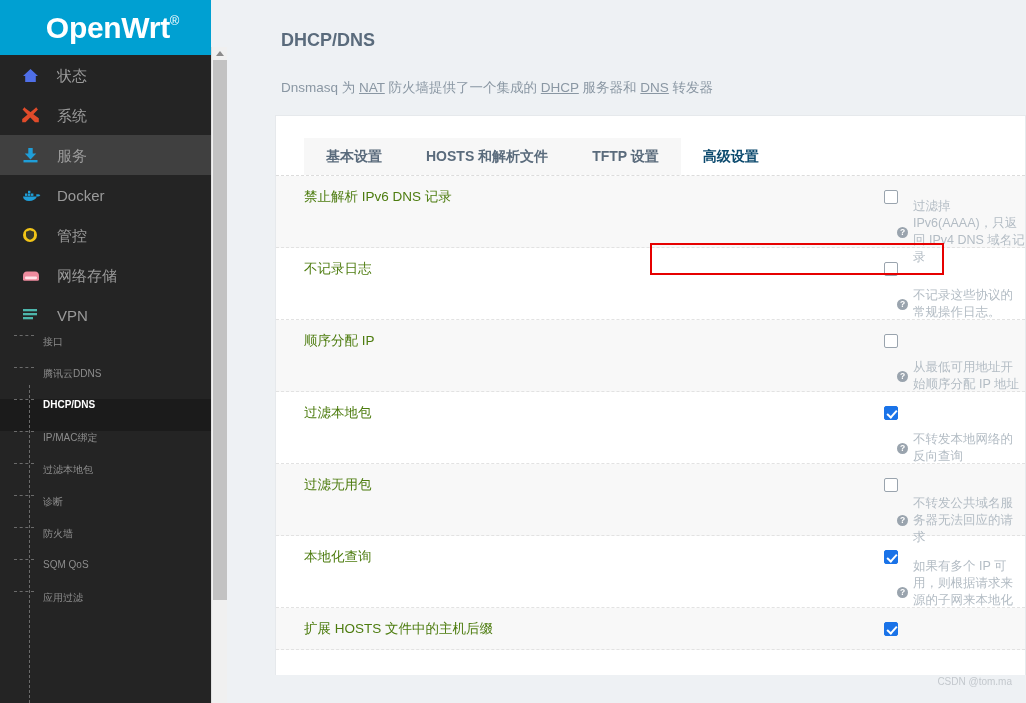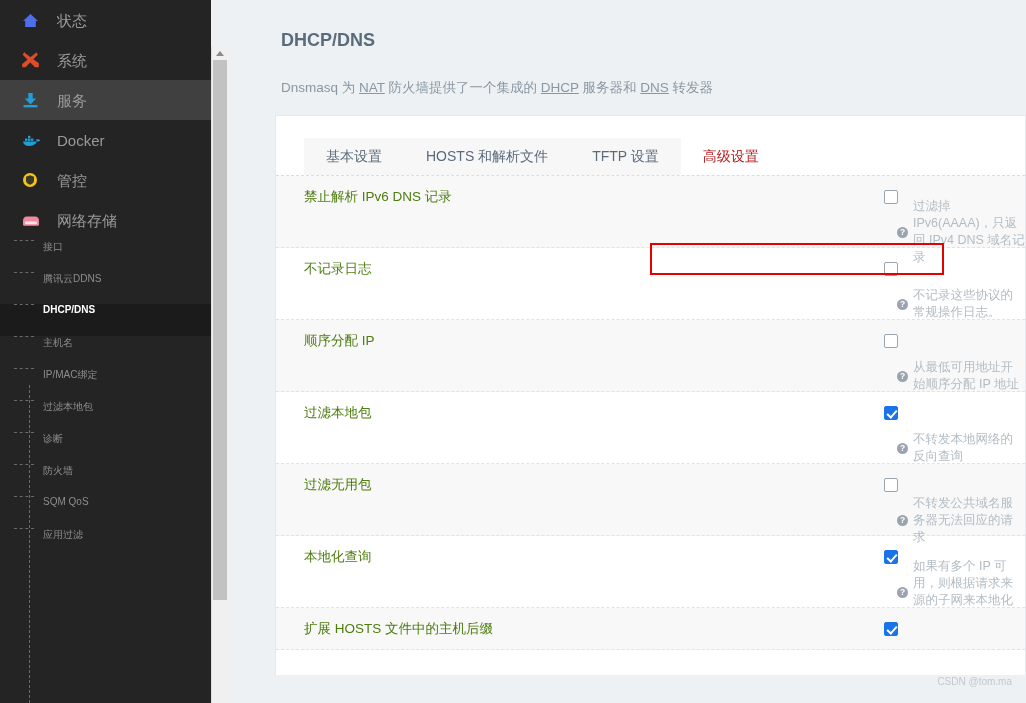--- a/index.html
+++ b/index.html
@@ -136,29 +136,30 @@
   }
   .panel-title {
     font-size: 14.5px; color: #5f6b78;
     padding-left: 28px; margin-bottom: 17px;
   }
 
   .tabs {
     display: flex;
     border-bottom: 1px dashed #dcdcdc;
     padding-left: 28px;
+    font-weight: bold;
   }
   .tab {
     font-size: 14px; color: #5a6b7c;
     padding: 10px 22px 9px 22px;
     background: #f7f7f7;
     cursor: pointer;
     white-space: nowrap;
   }
-  .tab.active { background: #ffffff; color: #b91c1c; }
+  .tab.active { background: #ffffff; color: #0c4a6e; }
 
   .form-row {
     position: relative;
     padding: 0;
     border-bottom: 1px dashed #e2e2e2;
   }
   .form-row.shade { background: #f8f8f8; }
   .row-main {
     display: flex; align-items: center;
     height: 41px;
@@ -234,20 +235,25 @@
     z-index: 30;
     text-align: center;
   }
 </style>
 </head>
 <body>
 
 <div id="app">
 
   <div class="sidebar">
+    <div class="brand">
+      <div class="brand-text">
+        <span>OpenWrt</span><span class="brand-reg">®</span>
+      </div>
+    </div>
 
     <div class="nav">
 
       <div class="nav-item">
         <span class="nav-icon">
           <svg width="17" height="15" viewBox="0 0 17 15">
               <path d="M8.5 1 L16 8 L13.8 8 L13.8 14 L3.2 14 L3.2 8 L1 8 Z" fill="#4f6fe8"></path>
             </svg>
         </span>
         <span class="nav-label">状态</span>
@@ -301,39 +307,45 @@
       <div class="nav-item">
         <span class="nav-icon">
           <svg width="18" height="13" viewBox="0 0 18 13">
             <path d="M1 7 Q1 2.5 5 2.5 L13 2.5 Q17 2.5 17 7 L17 10.5 Q17 11.8 15.6 11.8 L2.4 11.8 Q1 11.8 1 10.5 Z" fill="#ef8b9e"></path>
             <rect x="3" y="7.6" width="12" height="2.6" rx="1.1" fill="#ffe2e8"></rect>
           </svg>
         </span>
         <span class="nav-label">网络存储</span>
       </div>
 
+      <div class="nav-item">
+        <span class="nav-icon">
+          <svg width="17" height="14" viewBox="0 0 17 14">
+            <rect x="1" y="1" width="14" height="2.3" fill="#4db6ac"></rect>
+            <rect x="1" y="5" width="14" height="2.3" fill="#4db6ac"></rect>
+            <rect x="1" y="9" width="10" height="2.3" fill="#4db6ac"></rect>
+          </svg>
+        </span>
+        <span class="nav-label">VPN</span>
+      </div>
 
 
       <div class="vline"></div>
 
       <div class="subnav-item">
         <span class="dashline"></span>
         <span>接口</span>
       </div>
       <div class="subnav-item">
         <span class="dashline"></span>
         <span>腾讯云DDNS</span>
       </div>
       <div class="subnav-item active">
         <span class="dashline"></span>
         <span>DHCP/DNS</span>
-      </div>
-      <div class="subnav-item">
-        <span class="dashline"></span>
-        <span>主机名</span>
       </div>
       <div class="subnav-item">
         <span class="dashline"></span>
         <span>IP/MAC绑定</span>
       </div>
       <div class="subnav-item">
         <span class="dashline"></span>
         <span>过滤本地包</span>
       </div>
       <div class="subnav-item">

